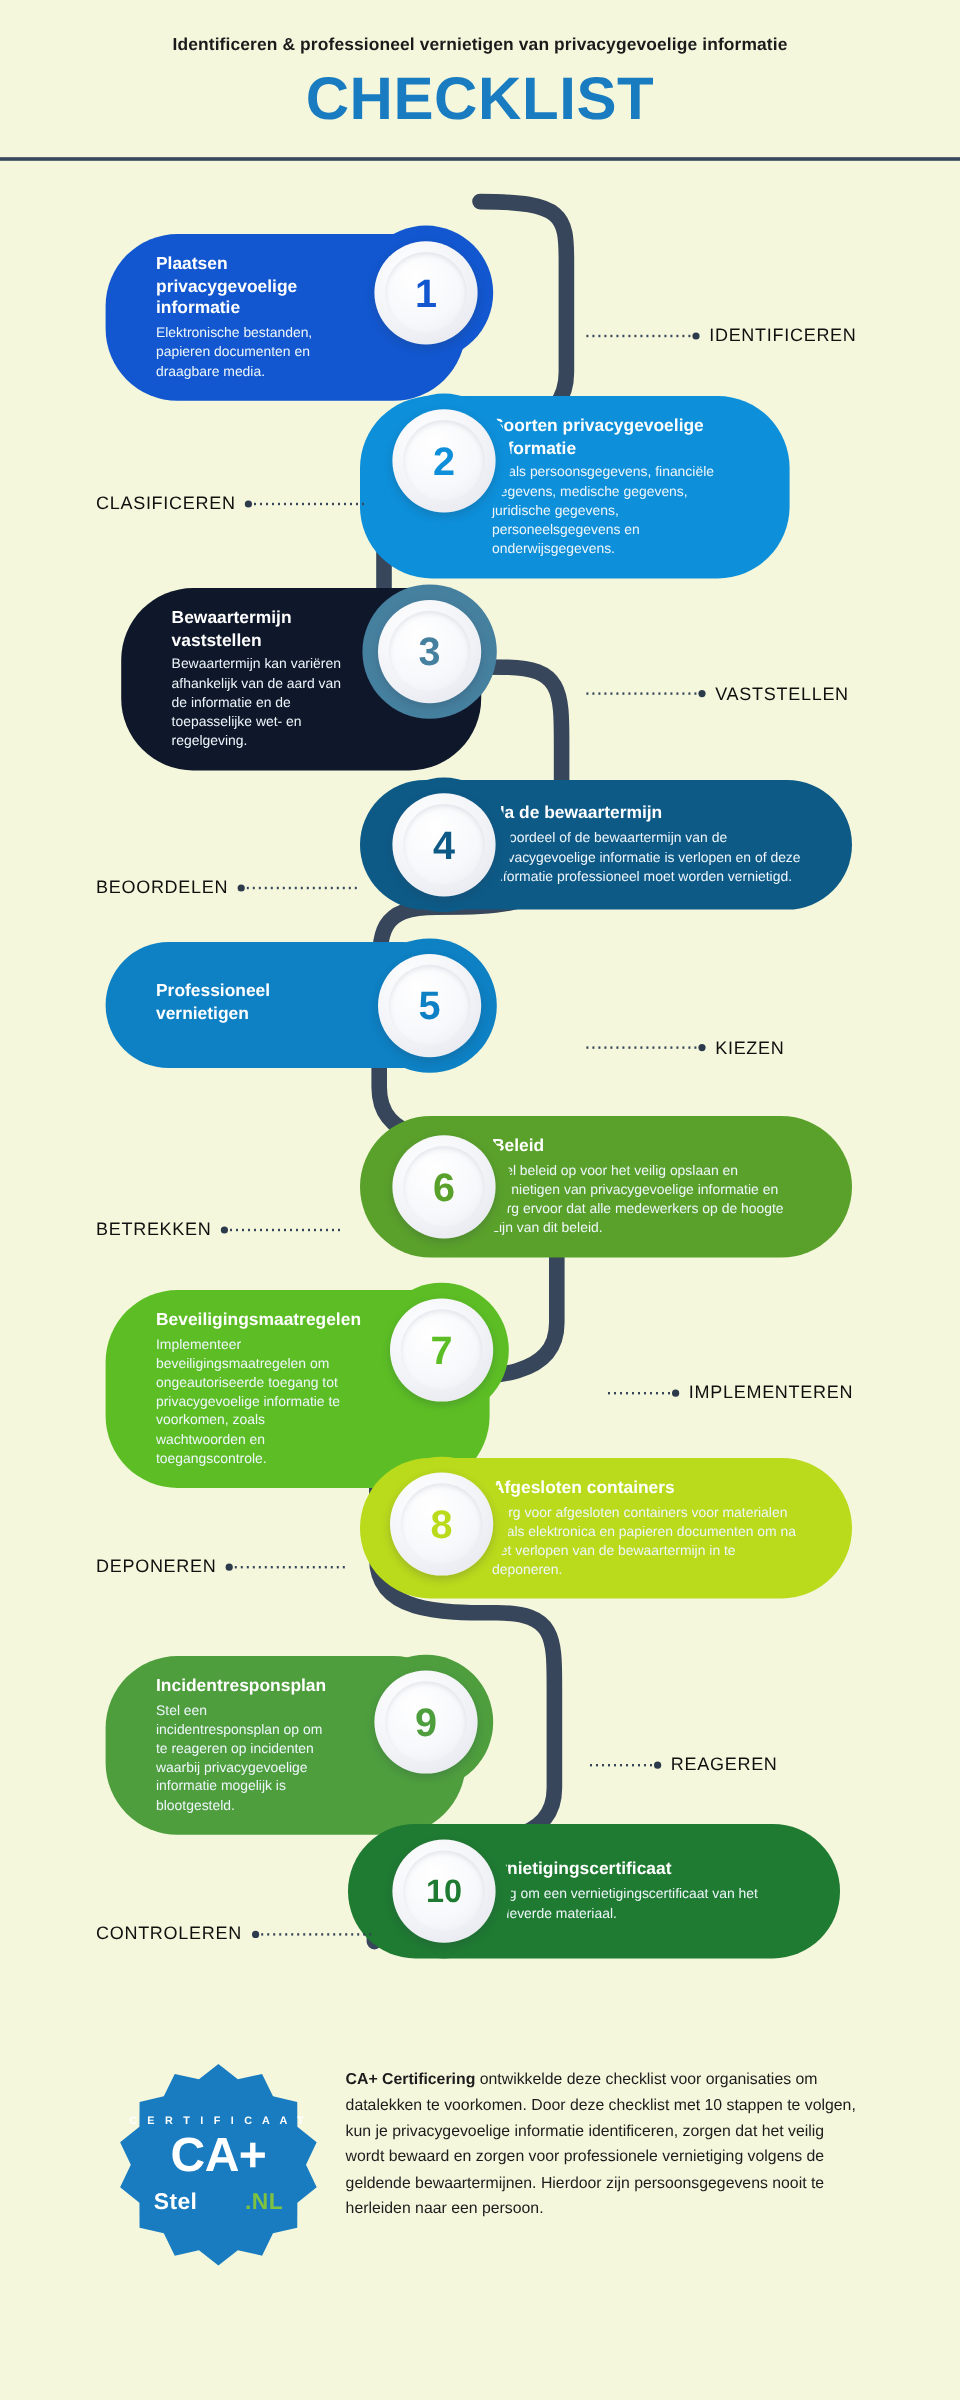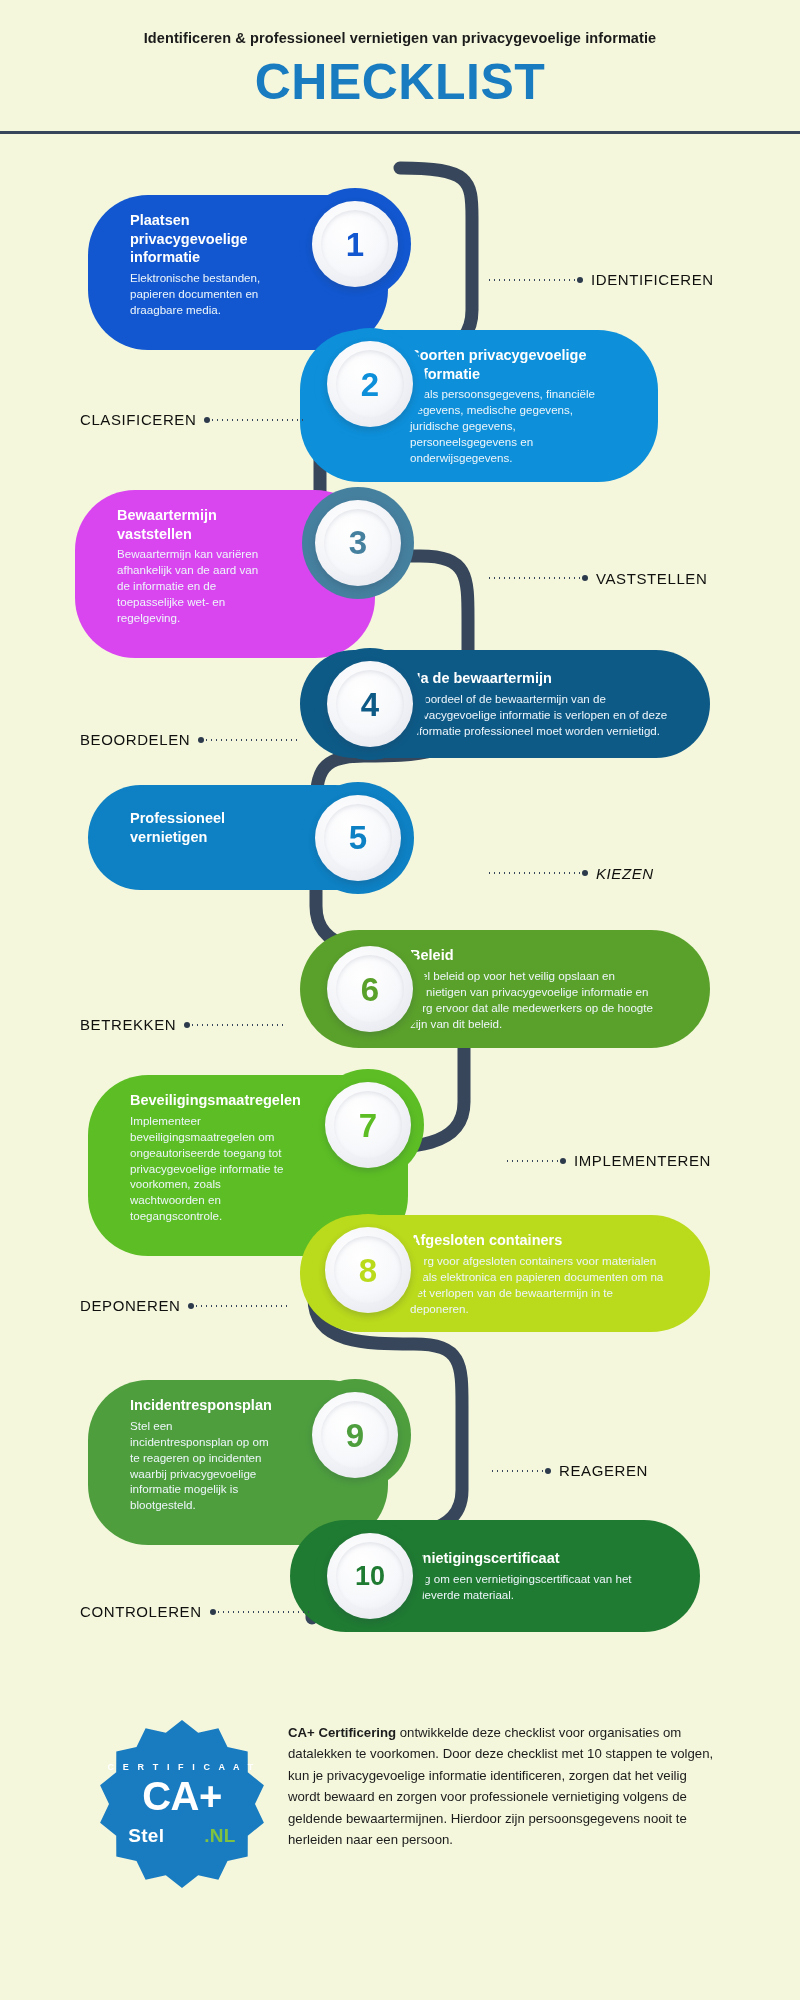--- a/index.html
+++ b/index.html
@@ -18,21 +18,21 @@
                 letter-spacing: .1px; padding-top: 30px; }
   .header-title { font-size: 50px; font-weight: bold; color: #1a7cc0;
                   letter-spacing: .5px; line-height: 1; padding-top: 11px; }
   .header-rule { position: absolute; left: 0; top: 131px; width: 800px; height: 3px;
                  background: #37465a; }
 
   
   .snake { position: absolute; left: 0; top: 150px; width: 800px; height: 1490px; }
   .card { position: relative; border-radius: 60px; display: flex; flex-direction: column;
           justify-content: center; }
-  .card.left  { padding: 16px 110px 32px 42px; }
+  .card.left  { padding: 16px 110px 16px 42px; }
   .card.right { padding: 16px 42px 16px 110px; }
   .card-title { font-size: 14.5px; font-weight: bold; color: #ffffff;
                 line-height: 1.28; margin-bottom: 3px; }
   .card-body  { font-size: 11.6px; color: #eef6fb; line-height: 1.38; }
 
   
   .disc { position: absolute; width: 86px; height: 86px; border-radius: 50%;
           background: radial-gradient(circle at 36% 30%, #ffffff 0%, #f2f3f7 55%, #e2e4ec 100%);
           box-shadow: 0 3px 7px rgba(40,55,75,.22);
           display: flex; align-items: center; justify-content: center; top: 50%;
@@ -129,21 +129,21 @@
       <div class="disc" style="position: absolute; left: 327px; top: 384px; margin-top: -43px;">
         <span class="disc-num" style="color: rgb(13, 143, 217);">2</span>
       </div>
       <div class="sidelabel" style="top: 375px; z-index: 7; left: 80px;">
         <span>CLASIFICEREN</span>
         <span style="width: 8px; display: inline-block;"></span>
         <span class="dot"></span>
         <span class="dotline" style="width: 95px;"></span>
       </div>
       <div class="ring" style="background: rgb(70, 128, 159); left: 302px; top: 542.5px; margin-top: -56px; position: absolute;"></div>
-      <div class="card left" style="position: absolute; left: 75px; top: 490px; width: 300px; min-height: 105px; background: #d946ef; z-index: 4;">
+      <div class="card left" style="position: absolute; left: 101px; top: 490px; width: 300px; min-height: 105px; background: #0f172a; z-index: 4;">
         <div class="card-title">Bewaartermijn vaststellen</div>
         <div class="card-body">Bewaartermijn kan variëren afhankelijk van de aard van de informatie en de toepasselijke wet- en regelgeving.</div>
       </div>
       <div class="disc" style="position: absolute; left: 315px; top: 542.5px; margin-top: -43px;">
         <span class="disc-num" style="color: rgb(70, 128, 159);">3</span>
       </div>
       <div class="sidelabel" style="top: 533.5px; z-index: 7; left: 487px;">
         <span class="dotline" style="width: 95px;"></span>
         <span class="dot"></span>
         <span style="width: 8px; display: inline-block;"></span>
@@ -163,21 +163,21 @@
         <span class="dot"></span>
         <span class="dotline" style="width: 95px;"></span>
       </div>
       <div class="ring" style="background: rgb(13, 129, 196); left: 302px; top: 837.5px; margin-top: -56px; position: absolute;"></div>
       <div class="card left" style="position: absolute; left: 88px; top: 785px; width: 300px; min-height: 105px; background: rgb(13, 129, 196); z-index: 4;">
         <div class="card-title">Professioneel vernietigen</div>
       </div>
       <div class="disc" style="position: absolute; left: 315px; top: 837.5px; margin-top: -43px;">
         <span class="disc-num" style="color: rgb(13, 129, 196);">5</span>
       </div>
-      <div class="sidelabel" style="top: 828.5px; z-index: 7; left: 487px; font-style: italic;">
+      <div class="sidelabel" style="top: 828.5px; z-index: 7; left: 487px;">
         <span class="dotline" style="width: 95px;"></span>
         <span class="dot"></span>
         <span style="width: 8px; display: inline-block;"></span>
         <span>KIEZEN</span>
       </div>
       <div class="ring" style="background: rgb(90, 161, 43); left: 314px; top: 989px; margin-top: -56px; position: absolute;"></div>
       <div class="card right" style="position: absolute; left: 300px; top: 930px; width: 410px; min-height: 118px; background: rgb(90, 161, 43); z-index: 4;">
         <div class="card-title">Beleid</div>
         <div class="card-body">Stel beleid op voor het veilig opslaan en vernietigen van privacygevoelige informatie en zorg ervoor dat alle medewerkers op de hoogte zijn van dit beleid.</div>
       </div>

